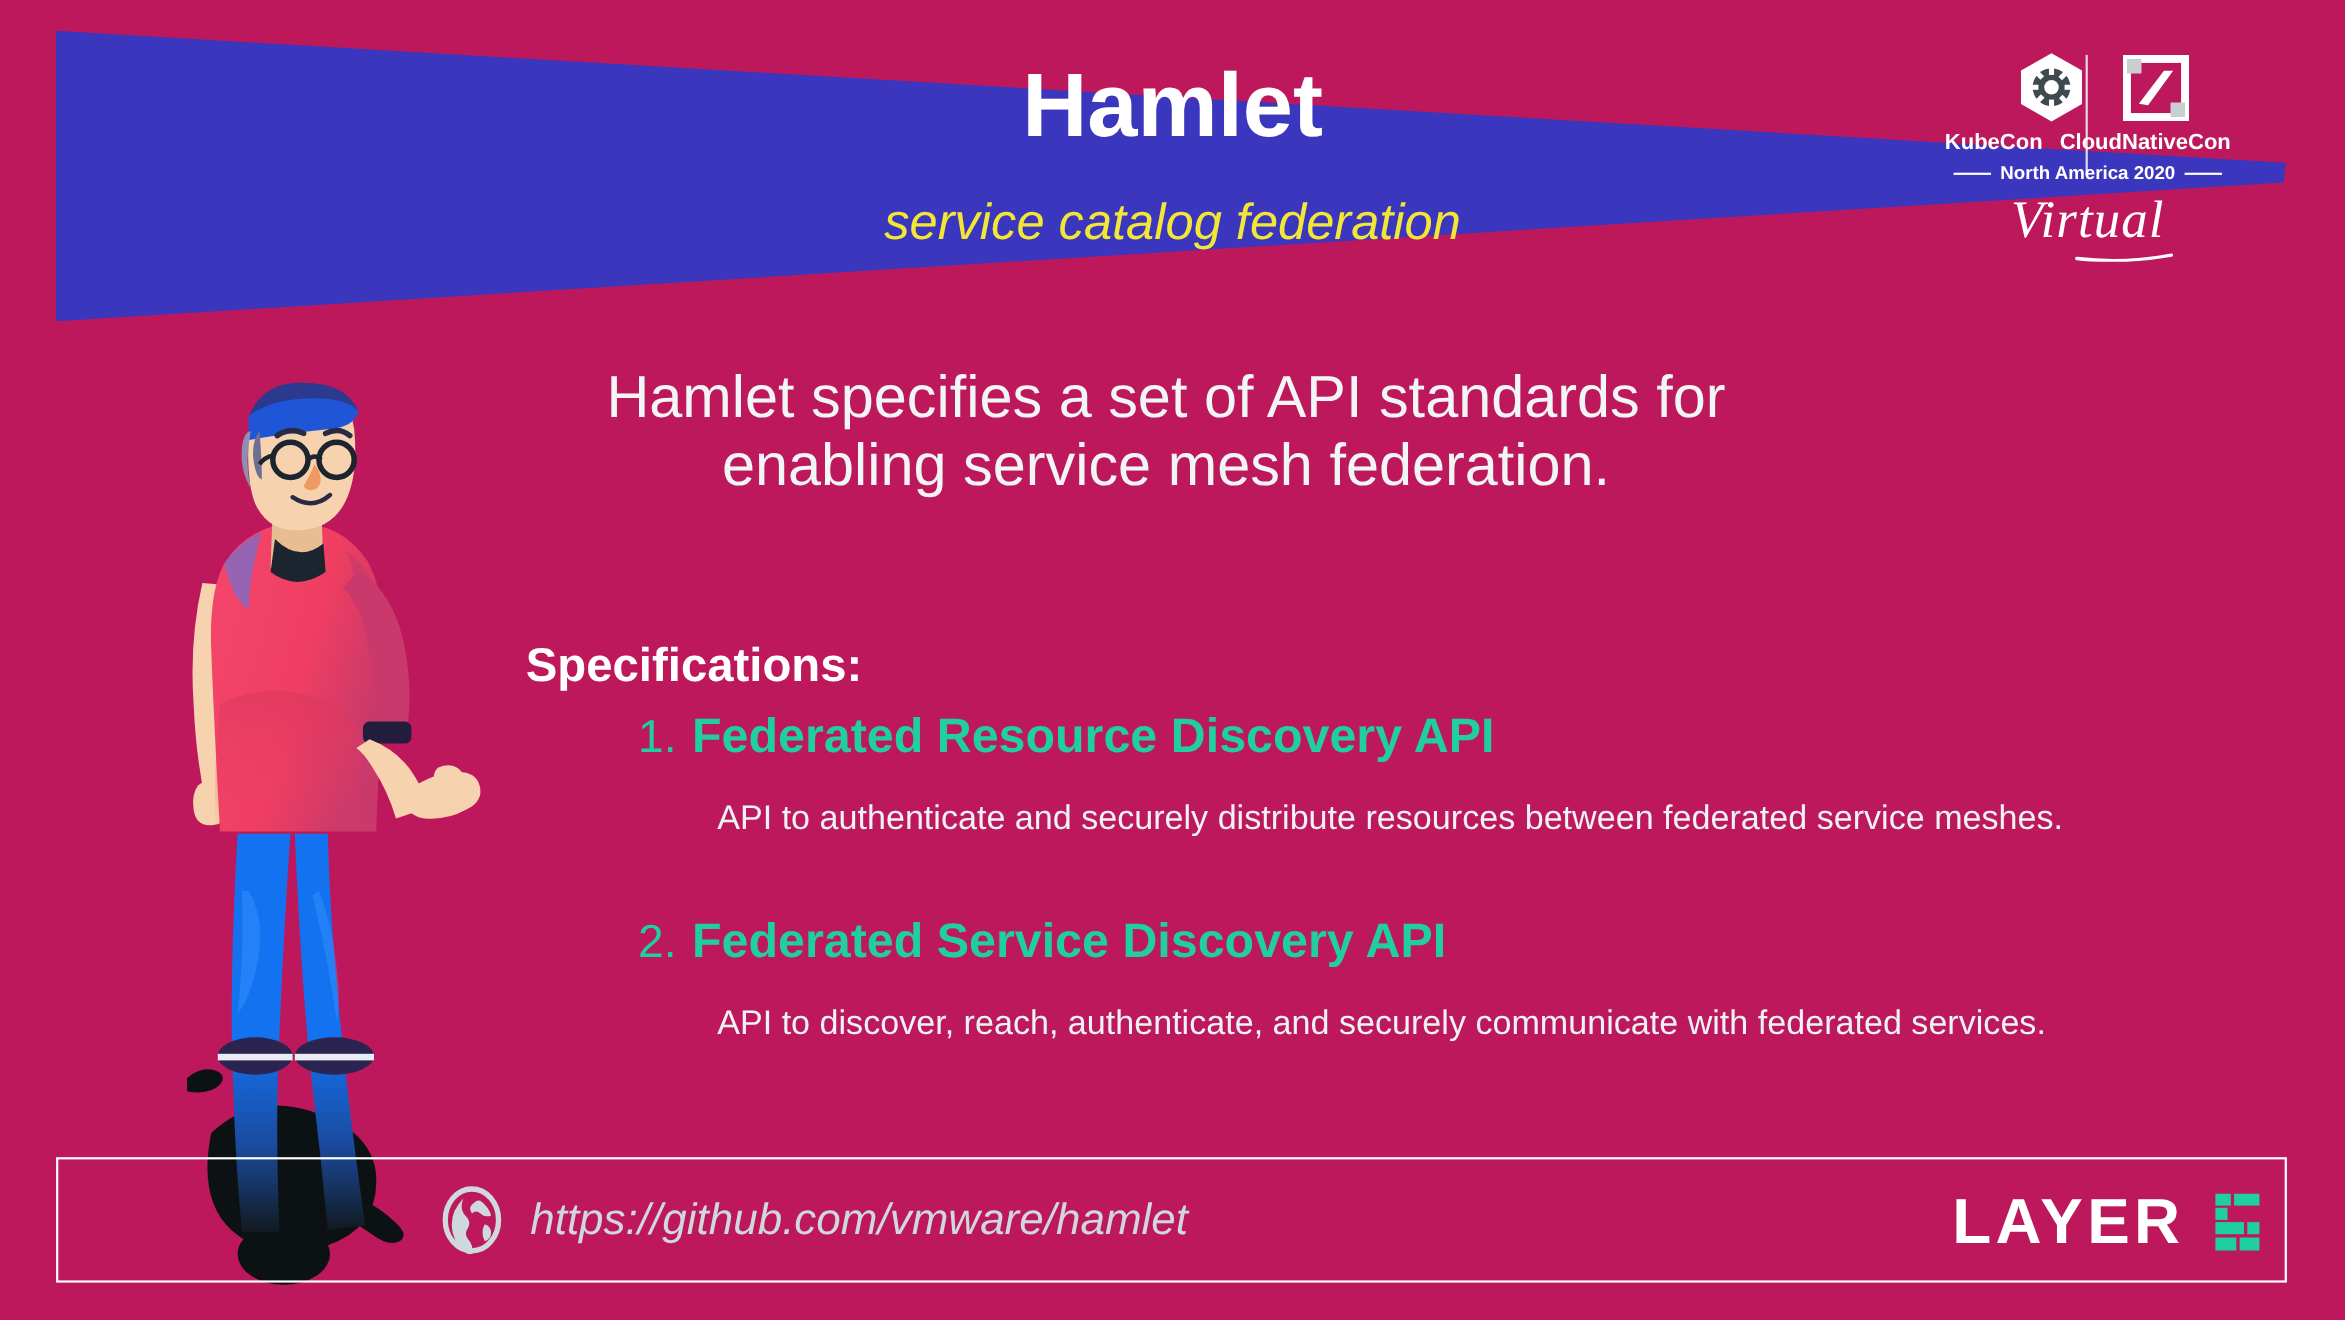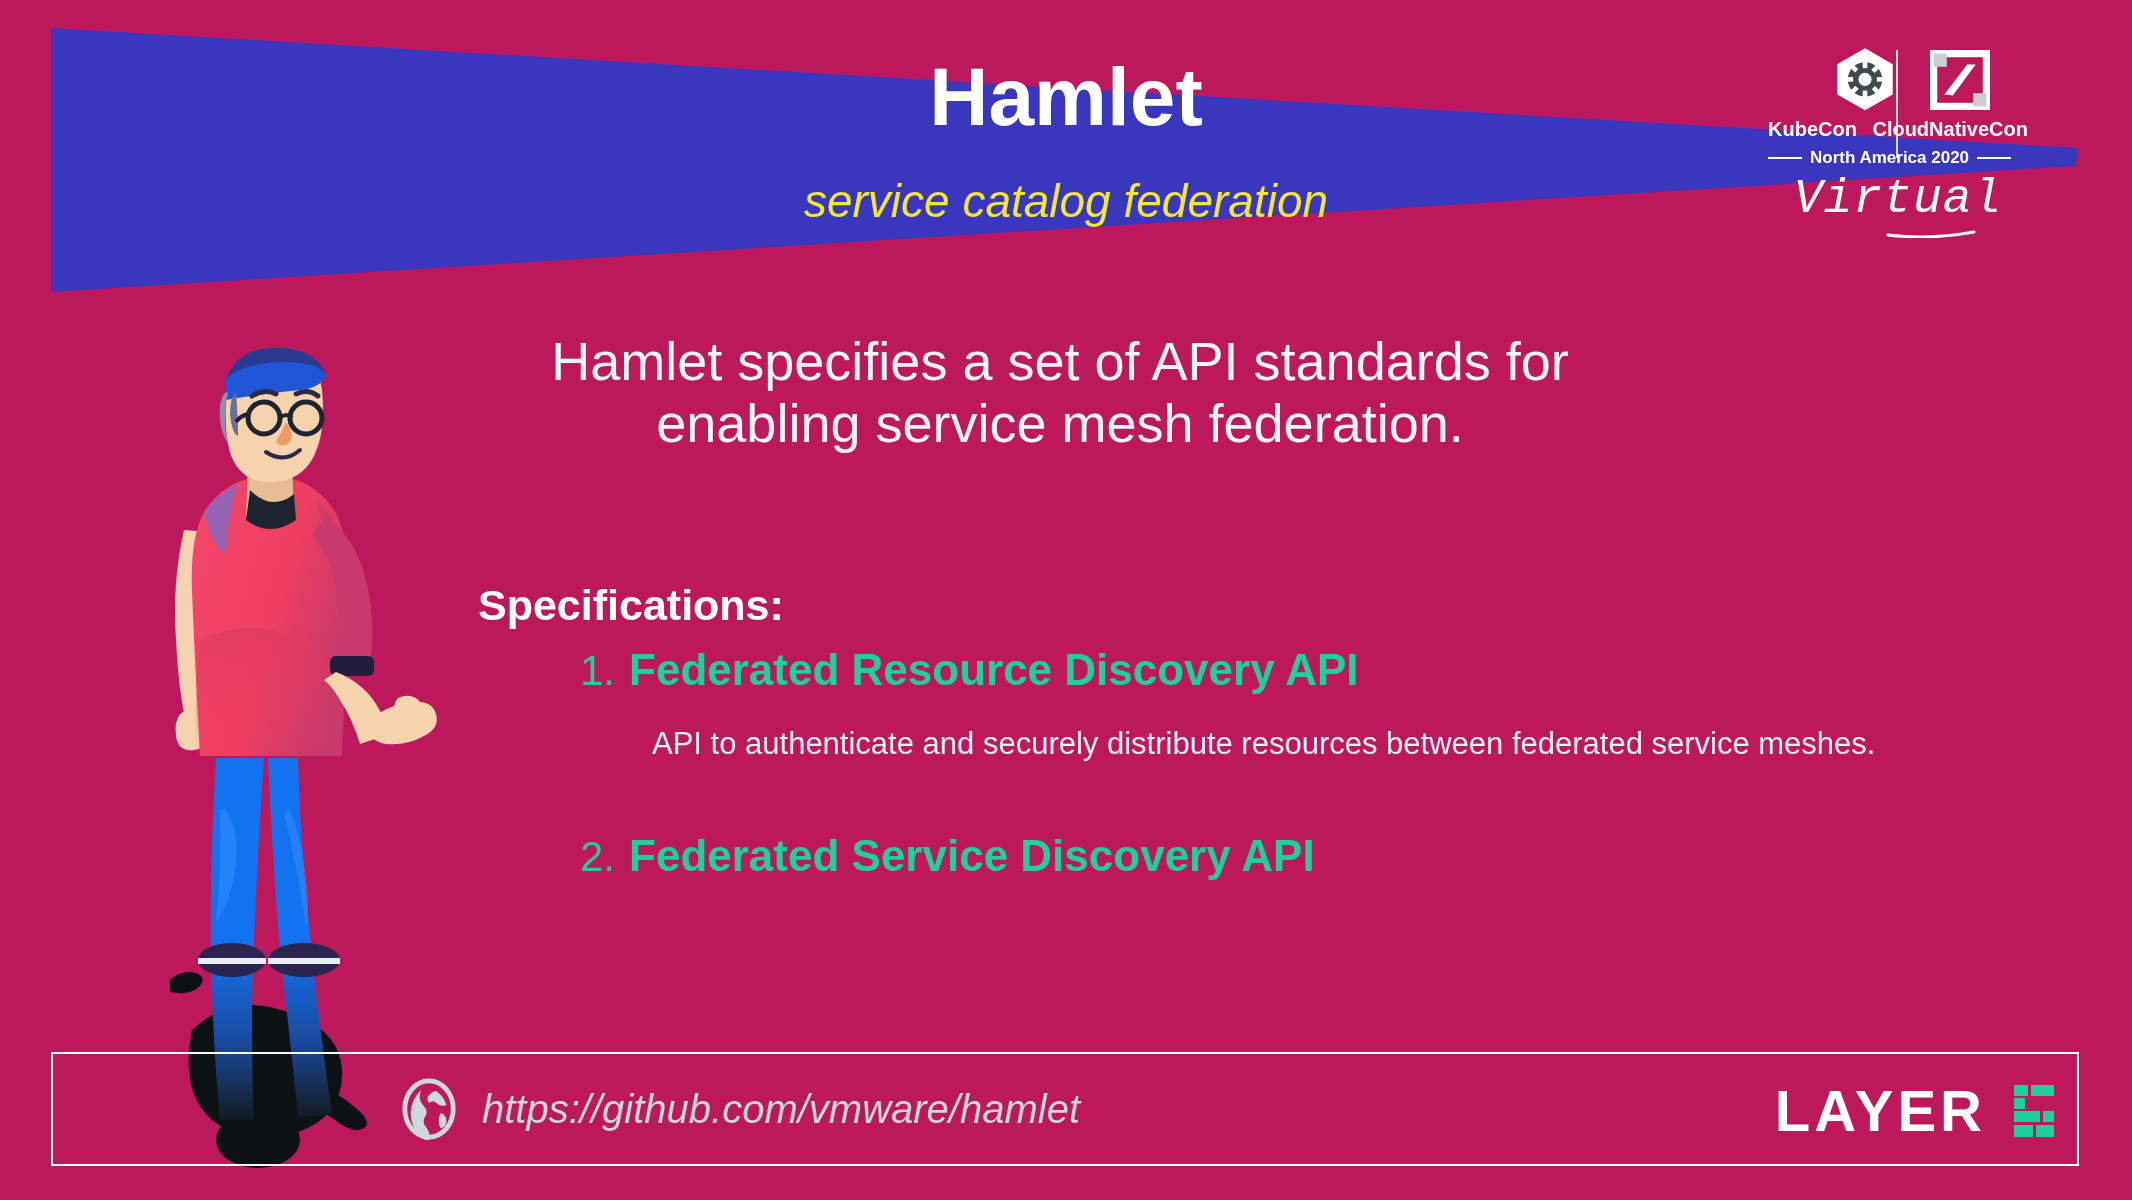--- a/index.html
+++ b/index.html
@@ -98,20 +98,21 @@
     flex: 1;
     text-align: center;
     padding-left: 4px;
   }
   #kubecon-region {
     position: absolute;
     left: 0; top: 104px;
     width: 260px;
     display: flex;
     align-items: center;
+    justify-content: center;
     gap: 8px;
   }
   .region-rule {
     height: 2px;
     width: 34px;
     background: #ffffff;
   }
   #kubecon-region-label {
     color: #ffffff;
     font-size: 17px;
@@ -119,21 +120,21 @@
     white-space: nowrap;
   }
   #kubecon-virtual {
     position: absolute;
     left: 0; top: 128px;
     width: 260px;
     text-align: center;
     color: #ffffff;
     font-size: 48px;
     font-style: italic;
-    font-family: Liberation Mono, monospace;
+    font-family: Liberation Serif, serif;
     font-weight: normal;
     letter-spacing: 1px;
   }
   #virtual-swash {
     position: absolute;
     left: 118px; top: 184px;
     width: 90px; height: 10px;
   }
 
   
@@ -413,20 +414,21 @@
       <span class="spec-title">Federated Resource Discovery API</span>
     </div>
     <div class="spec-desc">API to authenticate and securely distribute resources between federated service meshes.</div>
   </div>
 
   <div class="spec-item" id="spec-item-2">
     <div class="spec-title-row">
       <span class="spec-number">2.</span>
       <span class="spec-title">Federated Service Discovery API</span>
     </div>
+    <div class="spec-desc">API to discover, reach, authenticate, and securely communicate with federated services.</div>
   </div>
 
   <div id="footer-box"></div>
 
   <div id="footer-url-group">
     <svg id="globe-icon" viewBox="0 0 64 64">
       <ellipse cx="32" cy="32" rx="25" ry="29" fill="none" stroke="#cfd8da" stroke-width="5"></ellipse>
       <path d="M24 12 q-4 10 2 16 q6 6 2 12 q-4 6 2 12 q4 6 2 14 q-14 -6 -18 -22 q-4 -18 10 -32 z" fill="#cfd8da"></path>
       <path d="M40 14 q8 6 10 14 q-6 2 -10 -2 q-4 -4 -8 0 q-4 -6 2 -10 q3 -3 6 -2 z" fill="#cfd8da"></path>
       <path d="M44 36 q6 2 6 8 q0 6 -6 8 q-4 -8 0 -16 z" fill="#cfd8da"></path>

